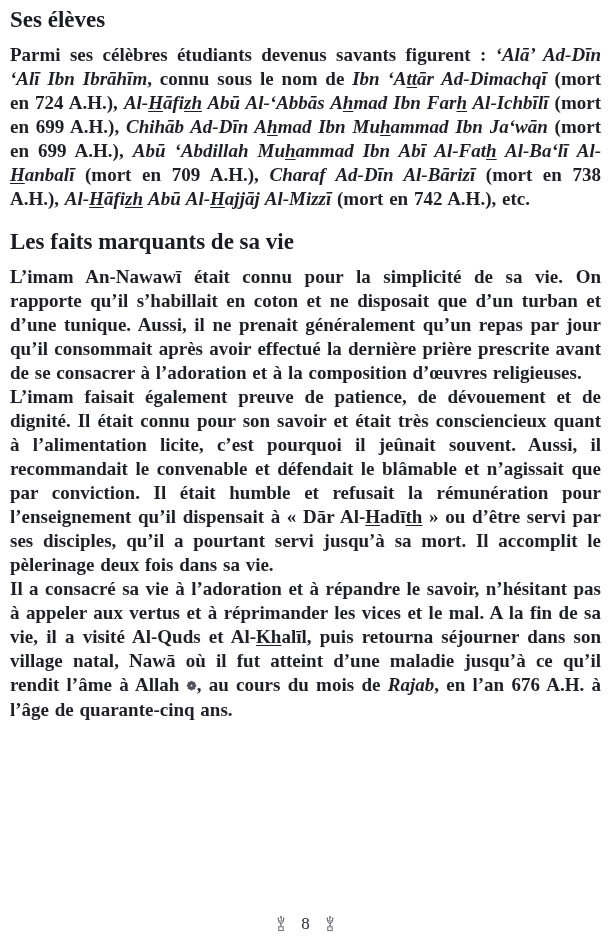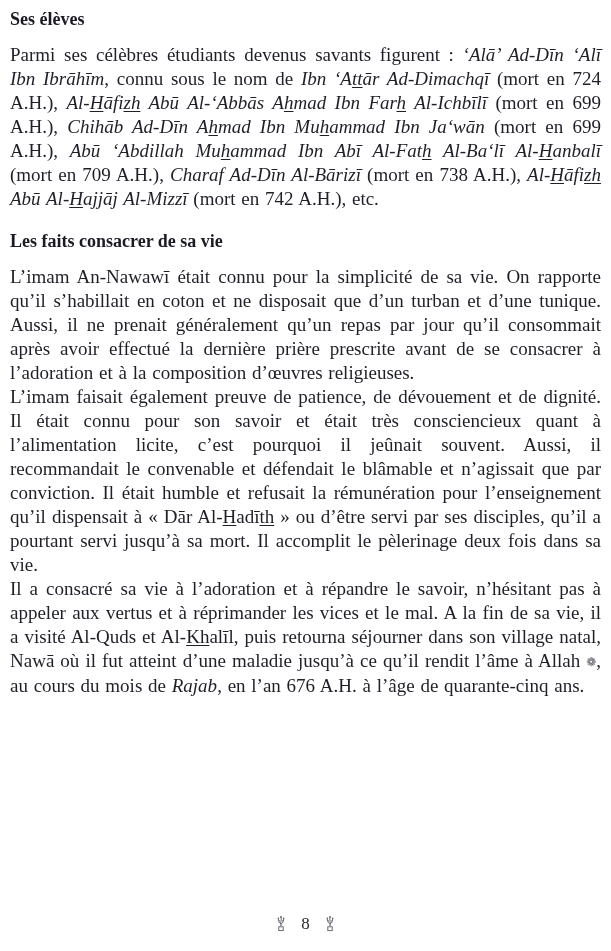--- a/index.html
+++ b/index.html
@@ -6,34 +6,35 @@
   body {
     width: 611px; height: 951px;
     background: #ffffff;
     color: #1f1f28;
     font-family: "Liberation Serif", "DejaVu Serif", serif;
     position: relative;
     overflow: hidden;
   }
   .page { padding: 6px 10px 0 10px; }
   h2.section-heading {
-    font-size: 18px;
+    font-size: 23px;
     line-height: 23px;
     font-weight: bold;
     margin: 19px 0 12px 0;
     color: #1b1b24;
     text-align: left;
   }
   h2.section-heading:first-child { margin-top: 2px; }
   p.para {
     font-size: 19px;
     line-height: 24px;
     margin: 0;
     text-align: justify;
     word-spacing: 1px;
+    font-weight: bold;
   }
   .it { font-style: italic; }
   .ul {
     text-decoration: underline;
     text-decoration-thickness: 1px;
     text-underline-offset: 2px;
   }
   .honorific-icon {
     font-size: 12px;
     color: #50505e;
@@ -53,21 +54,21 @@
   .ornament { display: inline-block; vertical-align: -3px; opacity: 0.85; }
 </style>
 </head>
 <body>
 
 <div class="page">
 
   <h2 class="section-heading">Ses élèves</h2>
   <p class="para"><span>Parmi ses célèbres étudiants devenus savants figurent : </span><span class="it">‘Alā’ Ad-Dīn ‘Alī Ibn Ibrāhīm</span><span>, connu sous le nom de </span><span class="it">Ibn ‘A</span><span class="it ul">tt</span><span class="it">ār Ad-Dimachqī</span><span> (mort en 724 A.H.), </span><span class="it">Al-</span><span class="it ul">H</span><span class="it">āfi</span><span class="it ul">zh</span><span class="it"> Abū Al-‘Abbās A</span><span class="it ul">h</span><span class="it">mad Ibn Far</span><span class="it ul">h</span><span class="it"> Al-Ichbīlī</span><span> (mort en 699 A.H.), </span><span class="it">Chihāb Ad-Dīn A</span><span class="it ul">h</span><span class="it">mad Ibn Mu</span><span class="it ul">h</span><span class="it">ammad Ibn Ja‘wān</span><span> (mort en 699 A.H.), </span><span class="it">Abū ‘Abdillah Mu</span><span class="it ul">h</span><span class="it">ammad Ibn Abī Al-Fat</span><span class="it ul">h</span><span class="it"> Al-Ba‘lī Al-</span><span class="it ul">H</span><span class="it">anbalī</span><span> (mort en 709 A.H.), </span><span class="it">Charaf Ad-Dīn Al-Bārizī</span><span> (mort en 738 A.H.), </span><span class="it">Al-</span><span class="it ul">H</span><span class="it">āfi</span><span class="it ul">zh</span><span class="it"> Abū Al-</span><span class="it ul">H</span><span class="it">ajjāj Al-Mizzī</span><span> (mort en 742 A.H.), etc.</span></p>
 
-  <h2 class="section-heading">Les faits consacrer de sa vie</h2>
+  <h2 class="section-heading">Les faits marquants de sa vie</h2>
   <p class="para"><span>L’imam An-Nawawī était connu pour la simplicité de sa vie. On rapporte qu’il s’habillait en coton et ne disposait que d’un turban et d’une tunique. Aussi, il ne prenait généralement qu’un repas par jour qu’il consommait après avoir effectué la dernière prière prescrite avant de se consacrer à l’adoration et à la composition d’œuvres religieuses.</span></p>
   <p class="para"><span>L’imam faisait également preuve de patience, de dévouement et de dignité. Il était connu pour son savoir et était très consciencieux quant à l’alimentation licite, c’est pourquoi il jeûnait souvent. Aussi, il recommandait le convenable et défendait le blâmable et n’agissait que par conviction. Il était humble et refusait la rémunération pour l’enseignement qu’il dispensait à « Dār Al-</span><span class="ul">H</span><span>adī</span><span class="ul">th</span><span> » ou d’être servi par ses disciples, qu’il a pourtant servi jusqu’à sa mort. Il accomplit le pèlerinage deux fois dans sa vie.</span></p>
 
   <p class="para"><span>Il a consacré sa vie à l’adoration et à répandre le savoir, n’hésitant pas à appeler aux vertus et à réprimander les vices et le mal. A la fin de sa vie, il a visité Al-Quds et Al-</span><span class="ul">Kh</span><span>alīl, puis retourna séjourner dans son village natal, Nawā où il fut atteint d’une maladie jusqu’à ce qu’il rendit l’âme à Allah </span><span class="honorific-icon">❁</span><span>, au cours du mois de </span><span class="it">Rajab</span><span>, en l’an 676 A.H. à l’âge de quarante-cinq ans.</span></p>
 
   <div class="page-footer">
     <span class="ornament">
       <svg width="10" height="17" viewBox="0 0 10 17" xmlns="http://www.w3.org/2000/svg">
         <g stroke="#3d3d4d" fill="none" stroke-width="0.9">
           <path d="M5 10 C4 7 6 5 5 2.2"></path>

